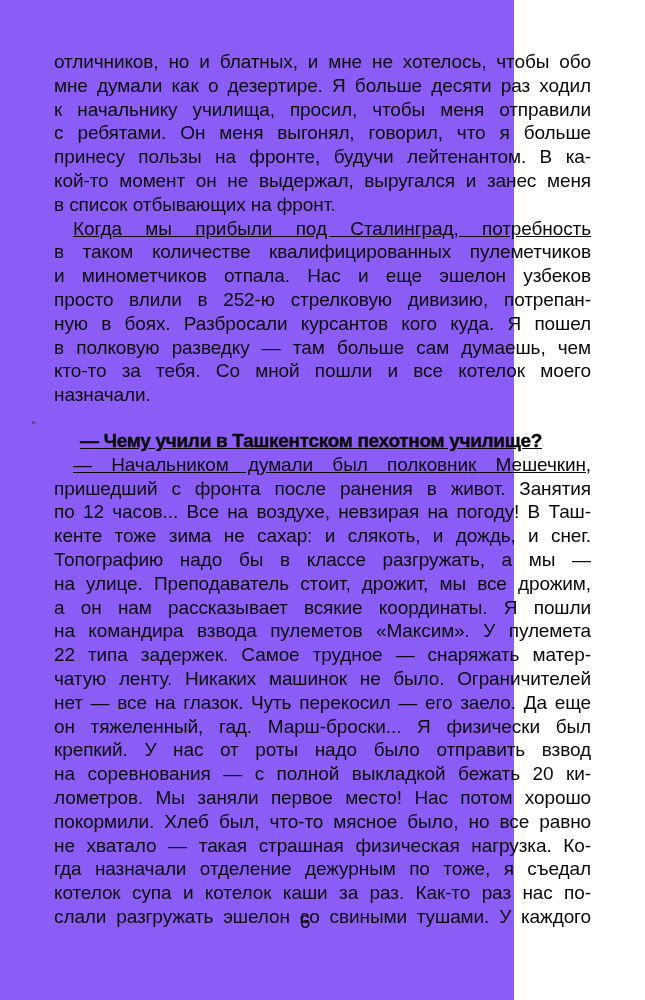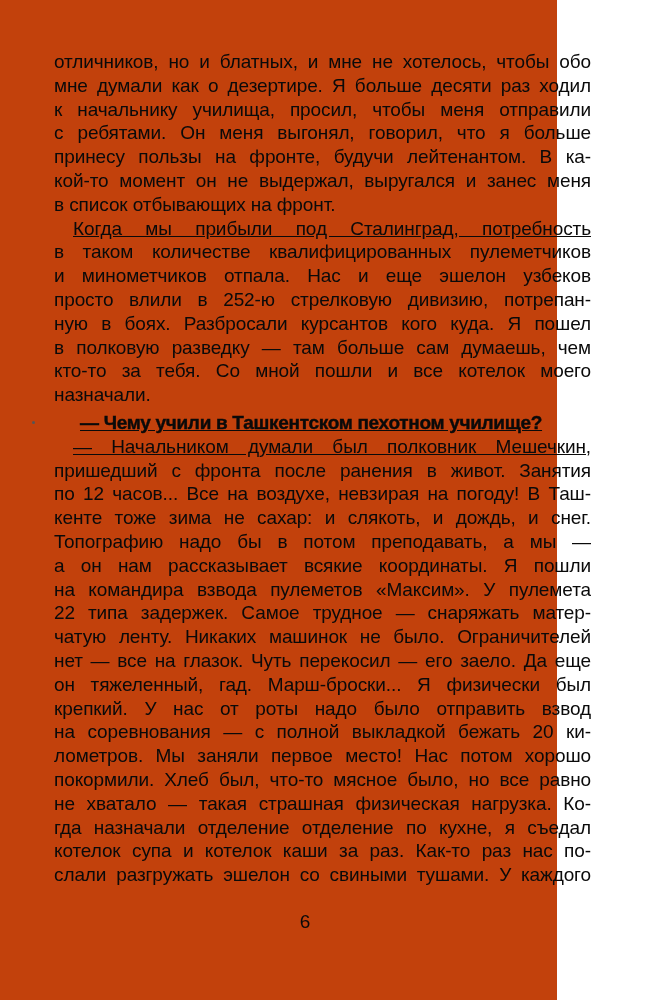--- a/index.html
+++ b/index.html
@@ -6,37 +6,37 @@
     margin: 0;
     padding: 0;
     width: 645px;
     height: 1000px;
     background: #ffffff;
     overflow: hidden;
   }
   .sheet {
     position: absolute;
     left: 0; top: 0;
-    width: 557px;
+    width: 514px;
     height: 1000px;
-    background: #c2410c;
+    background: #8b5cf6;
     color: #0a0a0a;
     font-family: "Liberation Sans", "DejaVu Sans", sans-serif;
   }
   .text-block {
     position: absolute;
     left: 54px;
     top: 50px;
     width: 537px;
     font-size: 19px;
     line-height: 23.8px;
     letter-spacing: -0.1px;
   }
   .para { margin: 0; padding: 0; }
-  .para.space-before { margin-top: 4px; }
+  .para.space-before { margin-top: 22px; }
   .para.bold {
     font-weight: 700;
     letter-spacing: -0.3px;
     -webkit-text-stroke: 0.4px currentColor;
   }
   .line {
     width: 100%;
     text-align: justify;
     text-align-last: justify;
     white-space: normal;
@@ -92,31 +92,32 @@
         <div class="line endline">назначали.</div>
       </div>
       <div class="para bold space-before">
         <div class="line indent endline">— Чему учили в Ташкентском пехотном училище?</div>
       </div>
       <div class="para">
         <div class="line indent">— Начальником думали был полковник Мешечкин,</div>
         <div class="line">пришедший с фронта после ранения в живот. Занятия</div>
         <div class="line">по 12 часов... Все на воздухе, невзирая на погоду! В Таш-</div>
         <div class="line">кенте тоже зима не сахар: и слякоть, и дождь, и снег.</div>
-        <div class="line">Топографию надо бы в потом преподавать, а мы —</div>
+        <div class="line">Топографию надо бы в классе разгружать, а мы —</div>
+        <div class="line">на улице. Преподаватель стоит, дрожит, мы все дрожим,</div>
         <div class="line">а он нам рассказывает всякие координаты. Я пошли</div>
         <div class="line">на командира взвода пулеметов «Максим». У пулемета</div>
         <div class="line">22 типа задержек. Самое трудное — снаряжать матер-</div>
         <div class="line">чатую ленту. Никаких машинок не было. Ограничителей</div>
         <div class="line">нет — все на глазок. Чуть перекосил — его заело. Да еще</div>
         <div class="line">он тяжеленный, гад. Марш-броски... Я физически был</div>
         <div class="line">крепкий. У нас от роты надо было отправить взвод</div>
         <div class="line">на соревнования — с полной выкладкой бежать 20 ки-</div>
         <div class="line">лометров. Мы заняли первое место! Нас потом хорошо</div>
         <div class="line">покормили. Хлеб был, что-то мясное было, но все равно</div>
         <div class="line">не хватало — такая страшная физическая нагрузка. Ко-</div>
-        <div class="line">гда назначали отделение отделение по кухне, я съедал</div>
+        <div class="line">гда назначали отделение дежурным по тоже, я съедал</div>
         <div class="line">котелок супа и котелок каши за раз. Как-то раз нас по-</div>
         <div class="line">слали разгружать эшелон со свиными тушами. У каждого</div>
       </div>
     </div>
   <div class="page-number">6</div>
 </div>
 
 </body></html>

